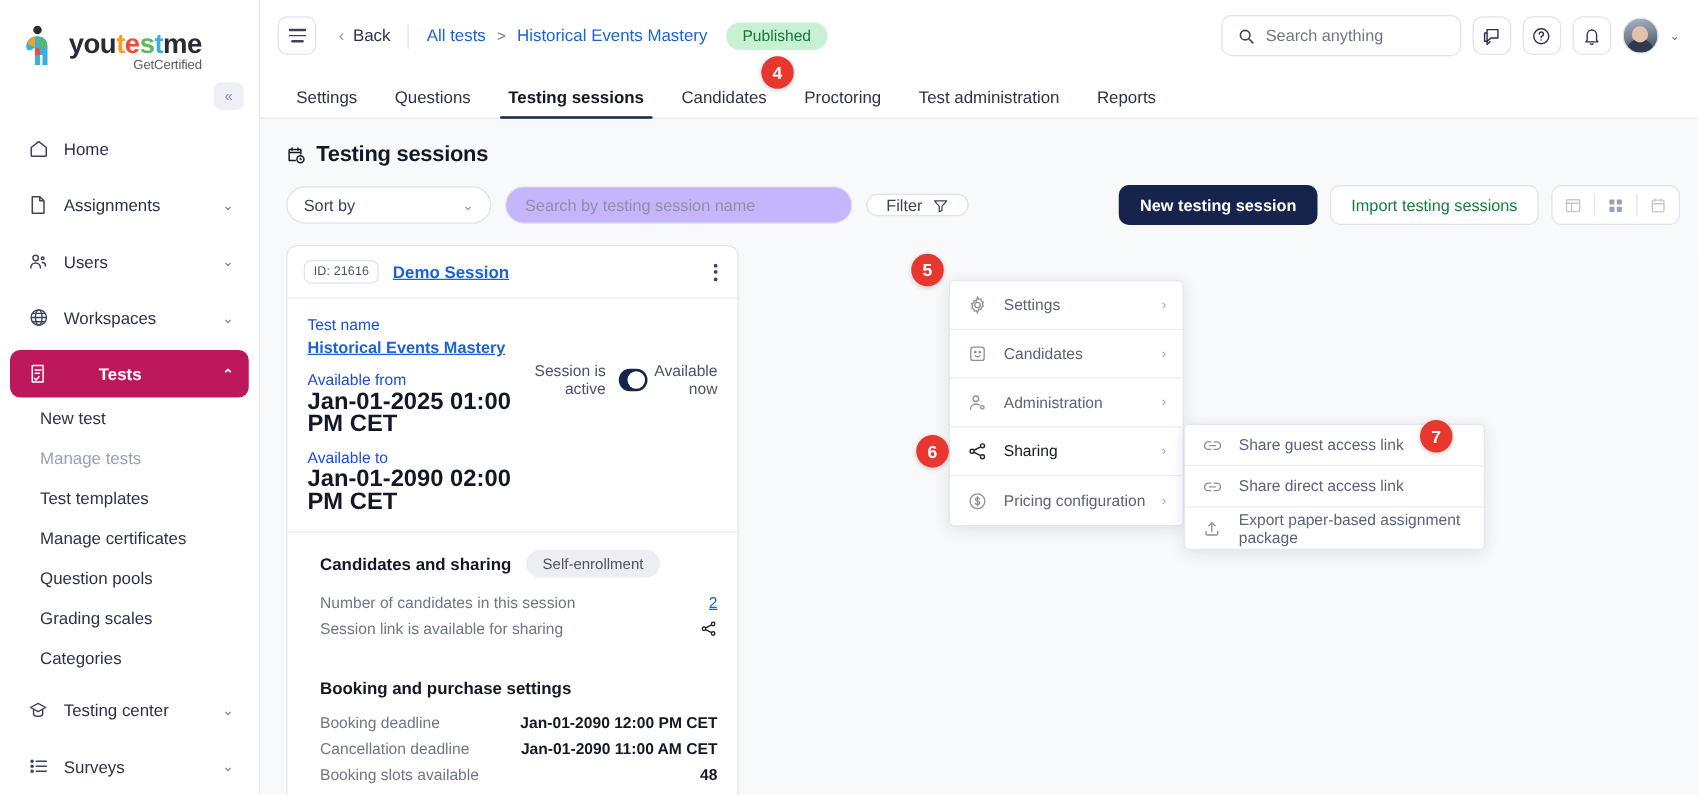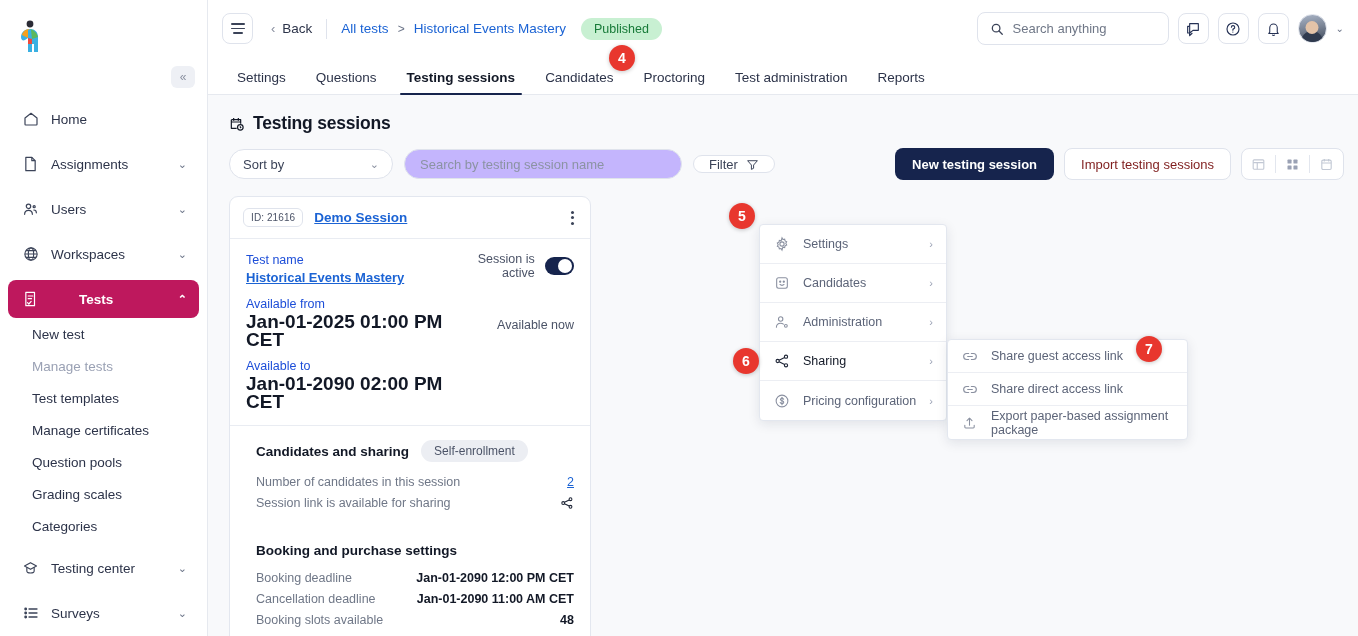--- a/index.html
+++ b/index.html
@@ -150,21 +150,21 @@
     display: flex; align-items: center; gap: 8px; padding: 0 15px;
     font-size: 13px; color: #3b4358; cursor: pointer;
   }
   .tb-right { margin-left: auto; display: flex; align-items: center; gap: 10px; }
   .btn-primary {
     height: 32px; background: #16244d; color: #ffffff; border-radius: 8px;
     display: flex; align-items: center; padding: 0 17px; font-size: 13px; font-weight: bold;
     cursor: pointer; border: none;
   }
   .btn-outline {
-    height: 32px; background: #ffffff; color: #7f1d1d; border: 1px solid #dfe3ec; border-radius: 8px;
+    height: 32px; background: #ffffff; color: #15803d; border: 1px solid #dfe3ec; border-radius: 8px;
     display: flex; align-items: center; padding: 0 16px; font-size: 13px; cursor: pointer;
   }
   .view-toggle {
     height: 32px; border: 1px solid #dfe3ec; border-radius: 8px; background:#fff;
     display: flex; align-items: center; overflow: hidden;
   }
   .vt-btn { width: 33px; height: 100%; display:flex; align-items:center; justify-content:center; cursor:pointer; }
   .vt-div { width: 1px; height: 18px; background: #e2e6ee; }
 
   
@@ -184,21 +184,21 @@
     color: #1b63d4; font-size: 13.5px; font-weight: bold; text-decoration: underline; cursor: pointer;
   }
   .kebab { margin-left: auto; display: flex; flex-direction: column; gap: 2.5px; cursor: pointer; padding: 4px 3px; }
   .kebab span { width: 3px; height: 3px; border-radius: 50%; background: #3b4358; display:block; }
 
   .card-body { padding: 13px 16px 14px 16px; border-bottom: 1px solid #e9ecf2; position: relative; }
   .row2 { display: flex; justify-content: space-between; align-items: flex-start; }
   .fld-label { font-size: 12.5px; color: #1d4ed8; line-height: 17px; }
   .fld-value { font-size: 19px; color: #121826; font-weight: bold; line-height: 18px; }
   .fld-link { font-size: 13px; color: #1b63d4; font-weight: bold; text-decoration: underline; cursor: pointer; line-height:18px;}
-  .right-col { text-align: right; display:flex; flex-direction:column; align-items:flex-end; }
+  .right-col { text-align: right; display:flex; flex-direction:row; align-items:flex-end; }
   .toggle-row { display: flex; align-items: center; gap: 10px; }
   .toggle-label { font-size: 12.5px; color: #4b5367; }
   .toggle {
     width: 34px; height: 18px; border-radius: 10px; background: #16244d; position: relative; cursor: pointer;
   }
   .toggle::after { content:''; position:absolute; right:2px; top:2px; width:14px; height:14px; border-radius:50%; background:#fff; }
   .avail-now { font-size: 12.5px; color: #4b5367; margin-top: 38px; }
 
   .card-section { padding: 14px 16px 6px 26px; }
   .sec-head { display: flex; align-items: center; gap: 12px; margin-bottom: 9px; }
@@ -255,20 +255,24 @@
     <div class="logo-wrap">
       <div class="logo">
         <div class="logo-mark">
           <svg width="30" height="34" viewBox="0 0 30 34">
             <circle cx="12" cy="4" r="3.4" fill="#2b2b35"></circle>
             <path d="M12 9 C6 9 3 13 3 17 C3 20 5 21 7 20 L10 18 L10 32 L14 32 L14 24 L16 24 L16 32 L20 32 L20 17 C20 12 17 9 12 9 Z" fill="#3ab0e2"></path>
             <path d="M12 9 C8 9 5 11 4 15 L10 18 L10 10 Z" fill="#f7a01b"></path>
             <path d="M12 9 C16 10 19 13 20 17 L14 19 L13 10 Z" fill="#5cb85c"></path>
             <path d="M10 18 L14 19 L14 24 L10 24 Z" fill="#f04a3b"></path>
           </svg>
+        </div>
+        <div class="logo-text">
+          <div class="logo-word"><span class="lt-y">yo</span><span class="lt-u">u</span><span class="lt-t">t</span><span class="lt-e">e</span><span class="lt-s">s</span><span class="lt-t2">t</span><span class="lt-m">me</span></div>
+          <div class="logo-sub">GetCertified</div>
         </div>
       </div>
     </div>
 
     <div class="collapse-btn">«</div>
 
     <nav class="nav">
 
       <div class="nav-item">
         <span class="ic">

